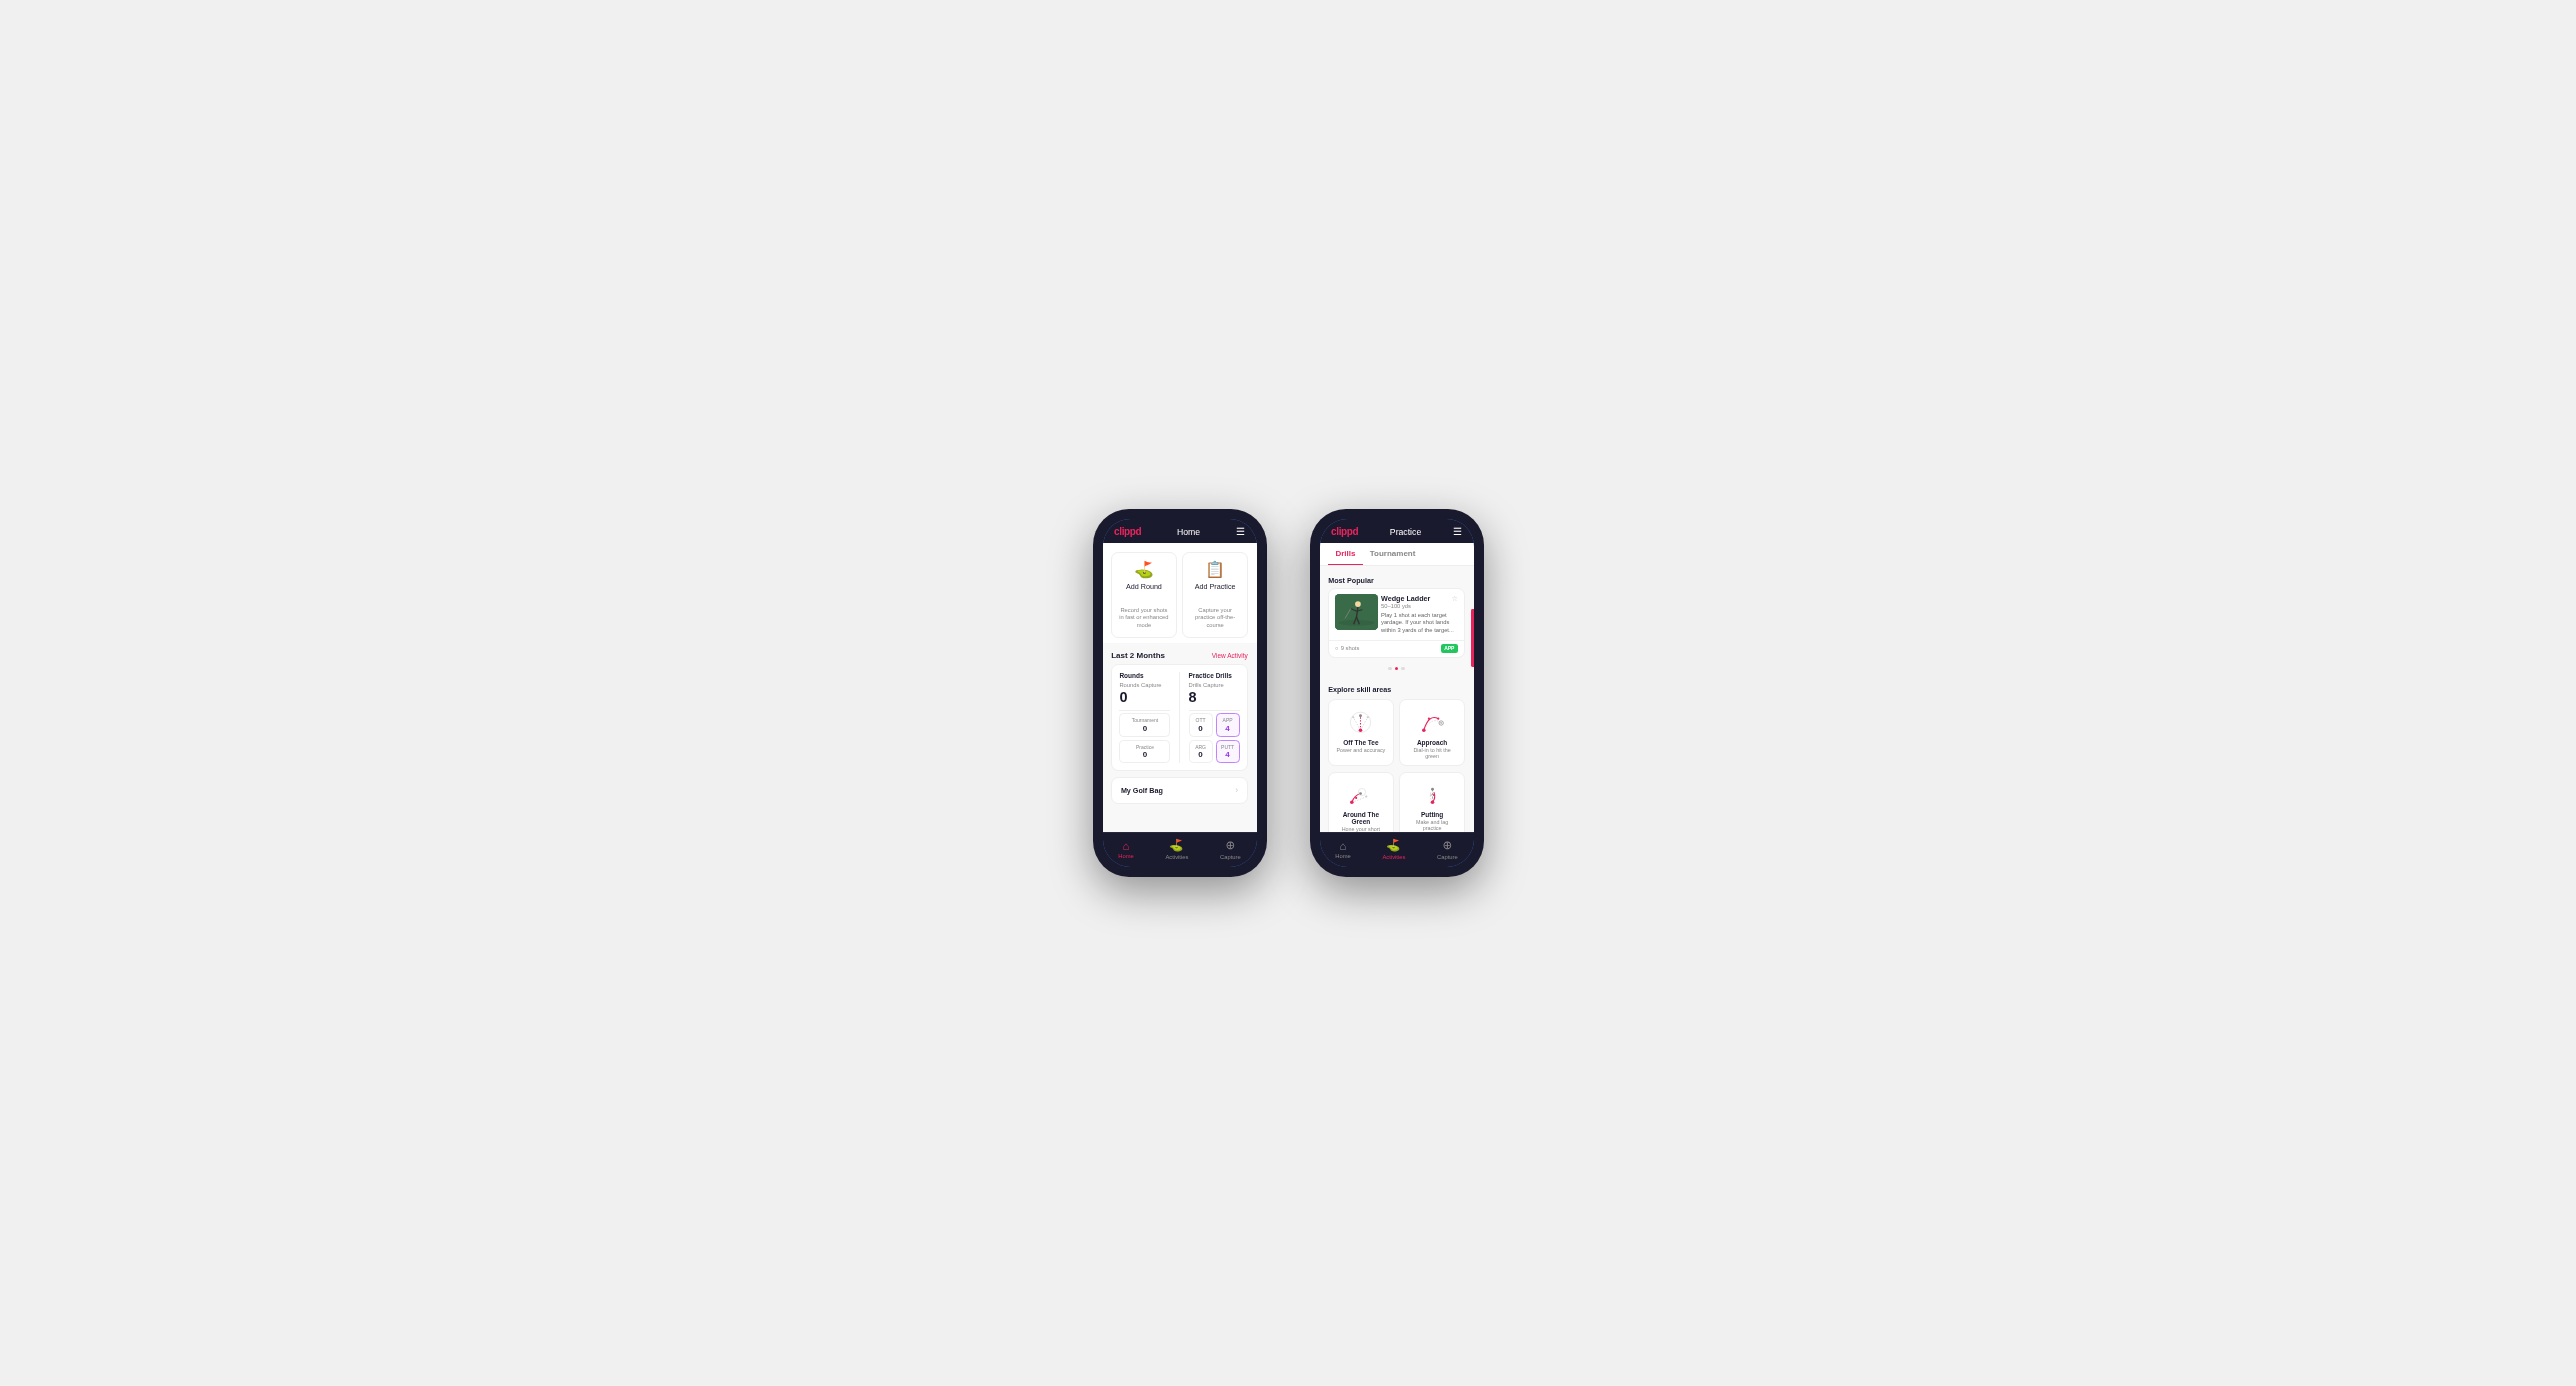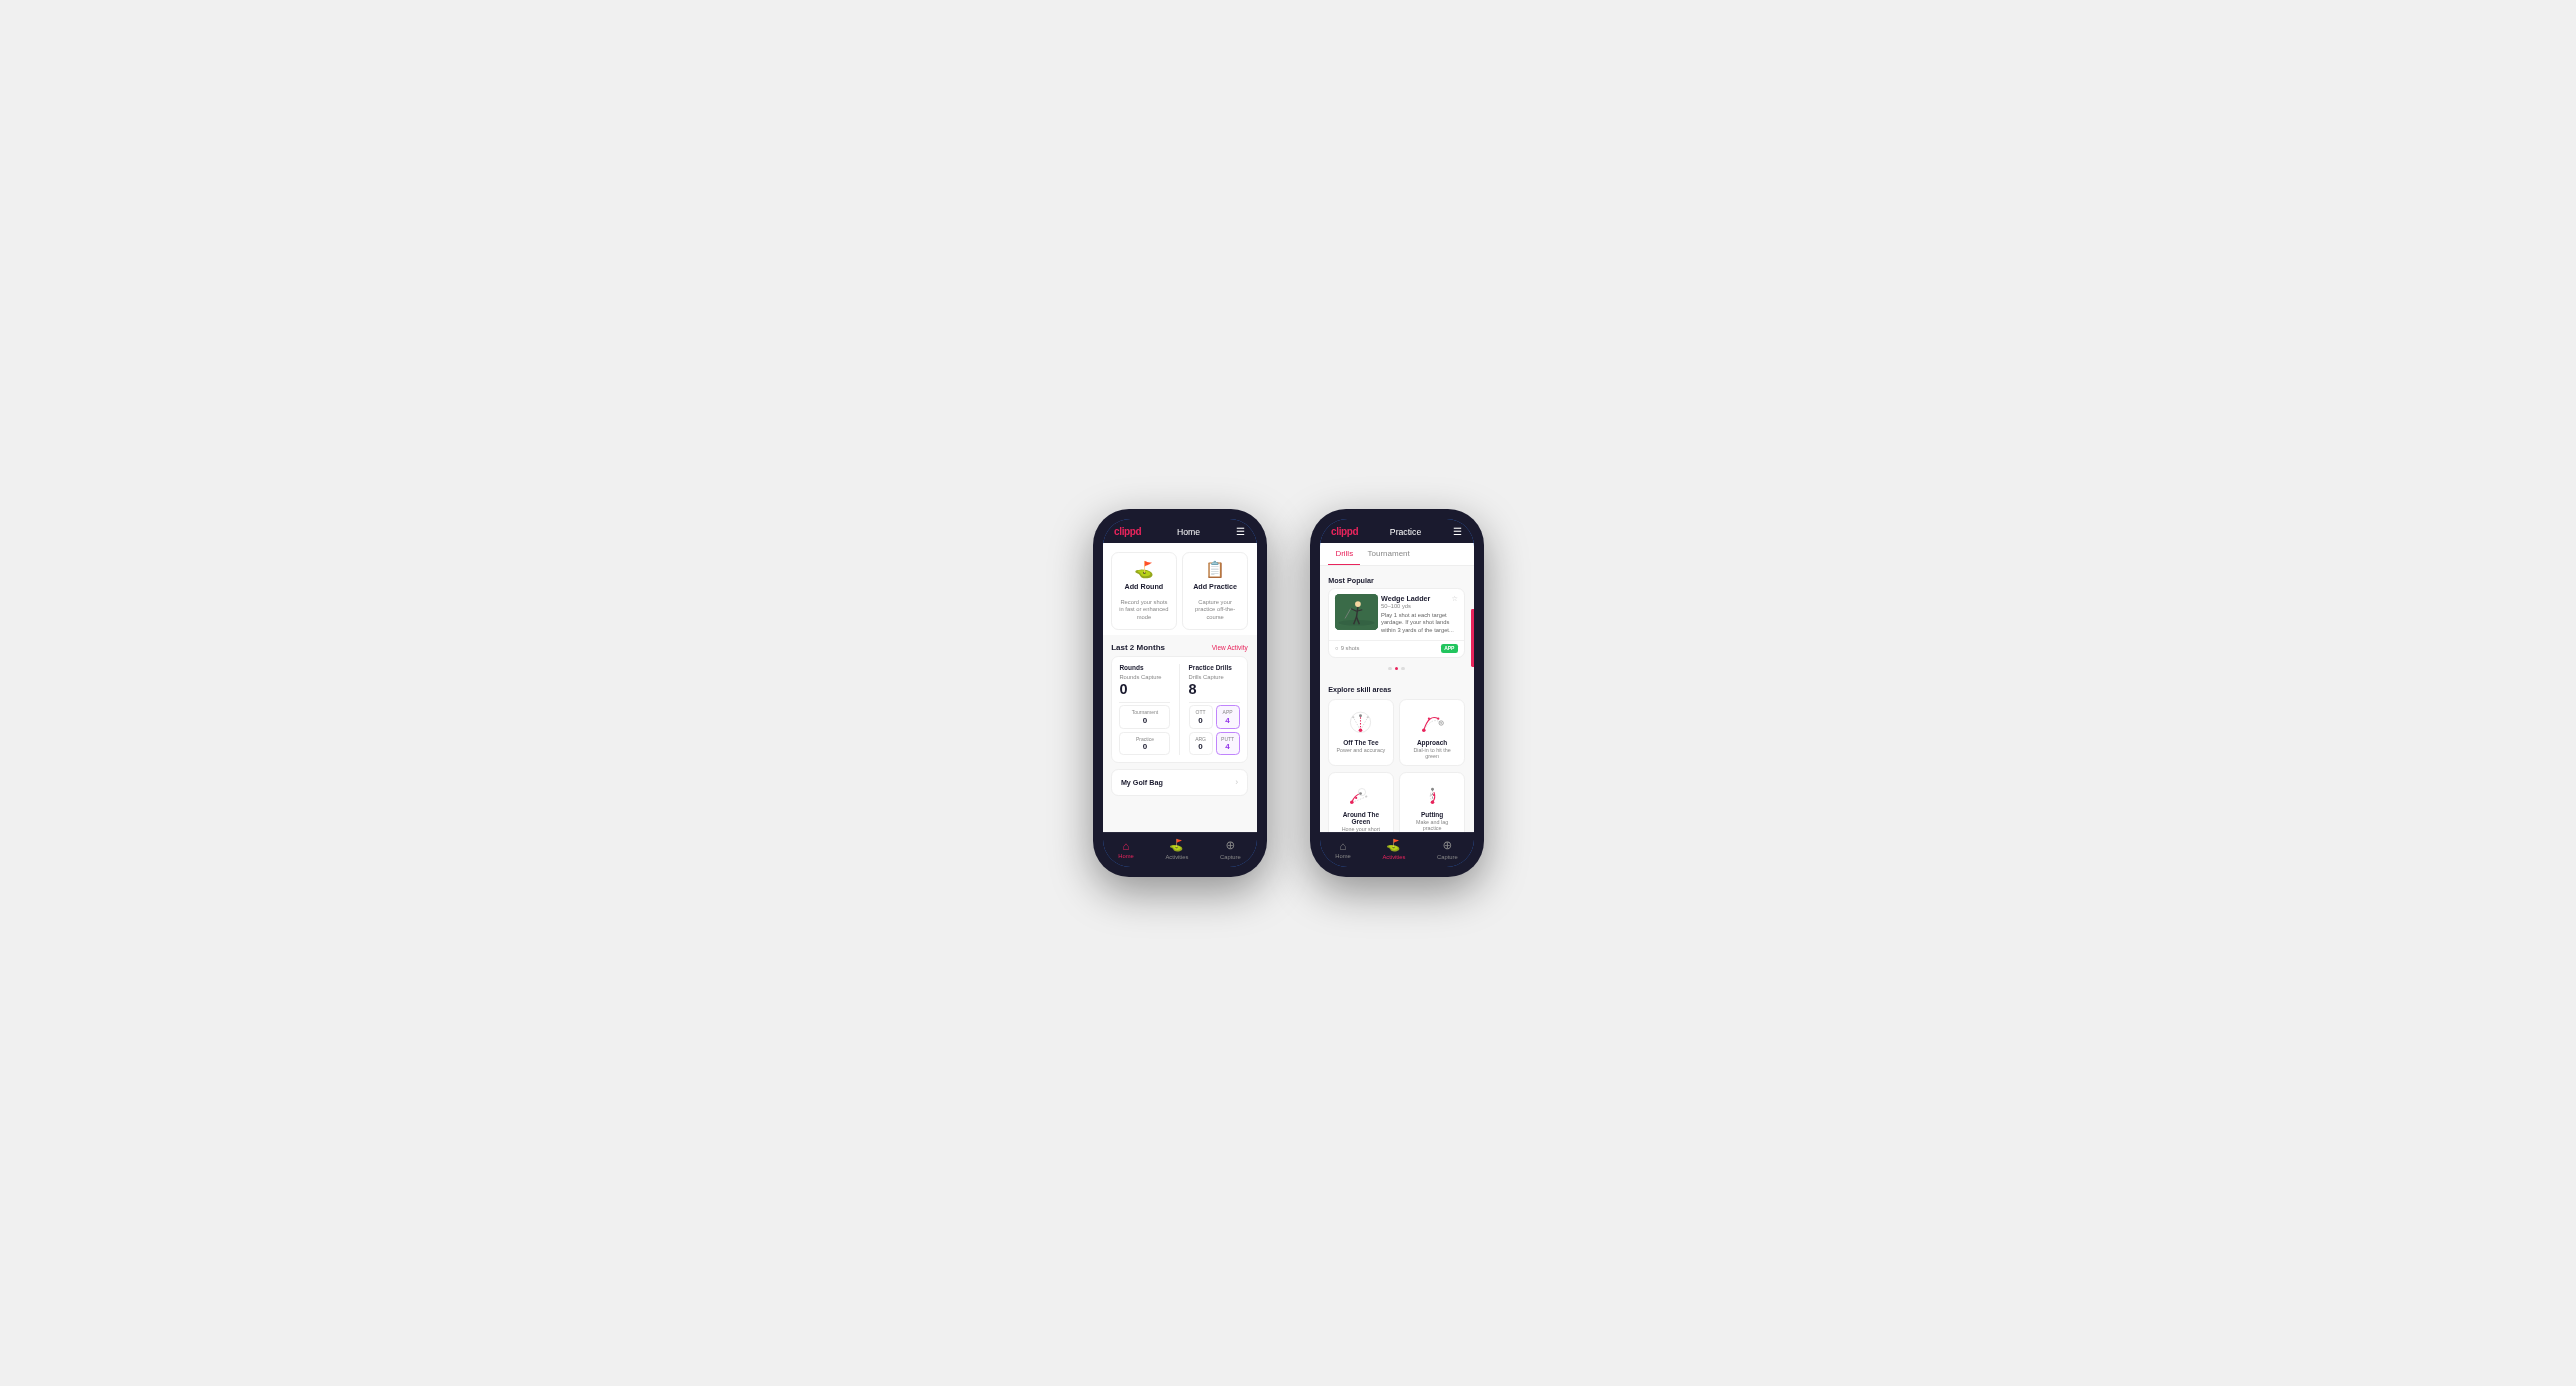--- a/index.html
+++ b/index.html
@@ -105,21 +105,21 @@
       border: 0.7px solid #eee;
       border-radius: 7.2px;
       padding: 7.2px 5.8px;
       display: flex;
       flex-direction: column;
       align-items: center;
       text-align: center;
       cursor: pointer;
     }
     .action-icon { font-size: 16px; color: #e8245c; margin-bottom: 2.9px; }
-    .action-title { font-size: 7.2px; font-weight: 700; color: #1a1a2e; margin-bottom: 8px; }
+    .action-title { font-size: 7.2px; font-weight: 400; color: #1a1a2e; margin-bottom: 16px; }
     .action-desc { font-size: 5.8px; color: #888; line-height: 1.3; }
 
     
     .section-header {
       display: flex;
       justify-content: space-between;
       align-items: center;
       padding: 7.2px 8.7px 4.3px;
     }
     .section-title { font-size: 8px; font-weight: 700; color: #1a1a2e; }
@@ -173,21 +173,21 @@
     
     .tabs-bar {
       background: #fff;
       display: flex;
       border-bottom: 0.7px solid #eee;
       padding: 0 8.7px;
     }
     .tab {
       padding: 5.8px 7.2px;
       font-size: 8px;
-      font-weight: 400;
+      font-weight: 700;
       color: #888;
       cursor: pointer;
       border-bottom: 1.4px solid transparent;
     }
     .tab.active {
       color: #e8245c;
       border-bottom-color: #e8245c;
     }
 
     .most-popular-section { padding: 5.8px 0; }

